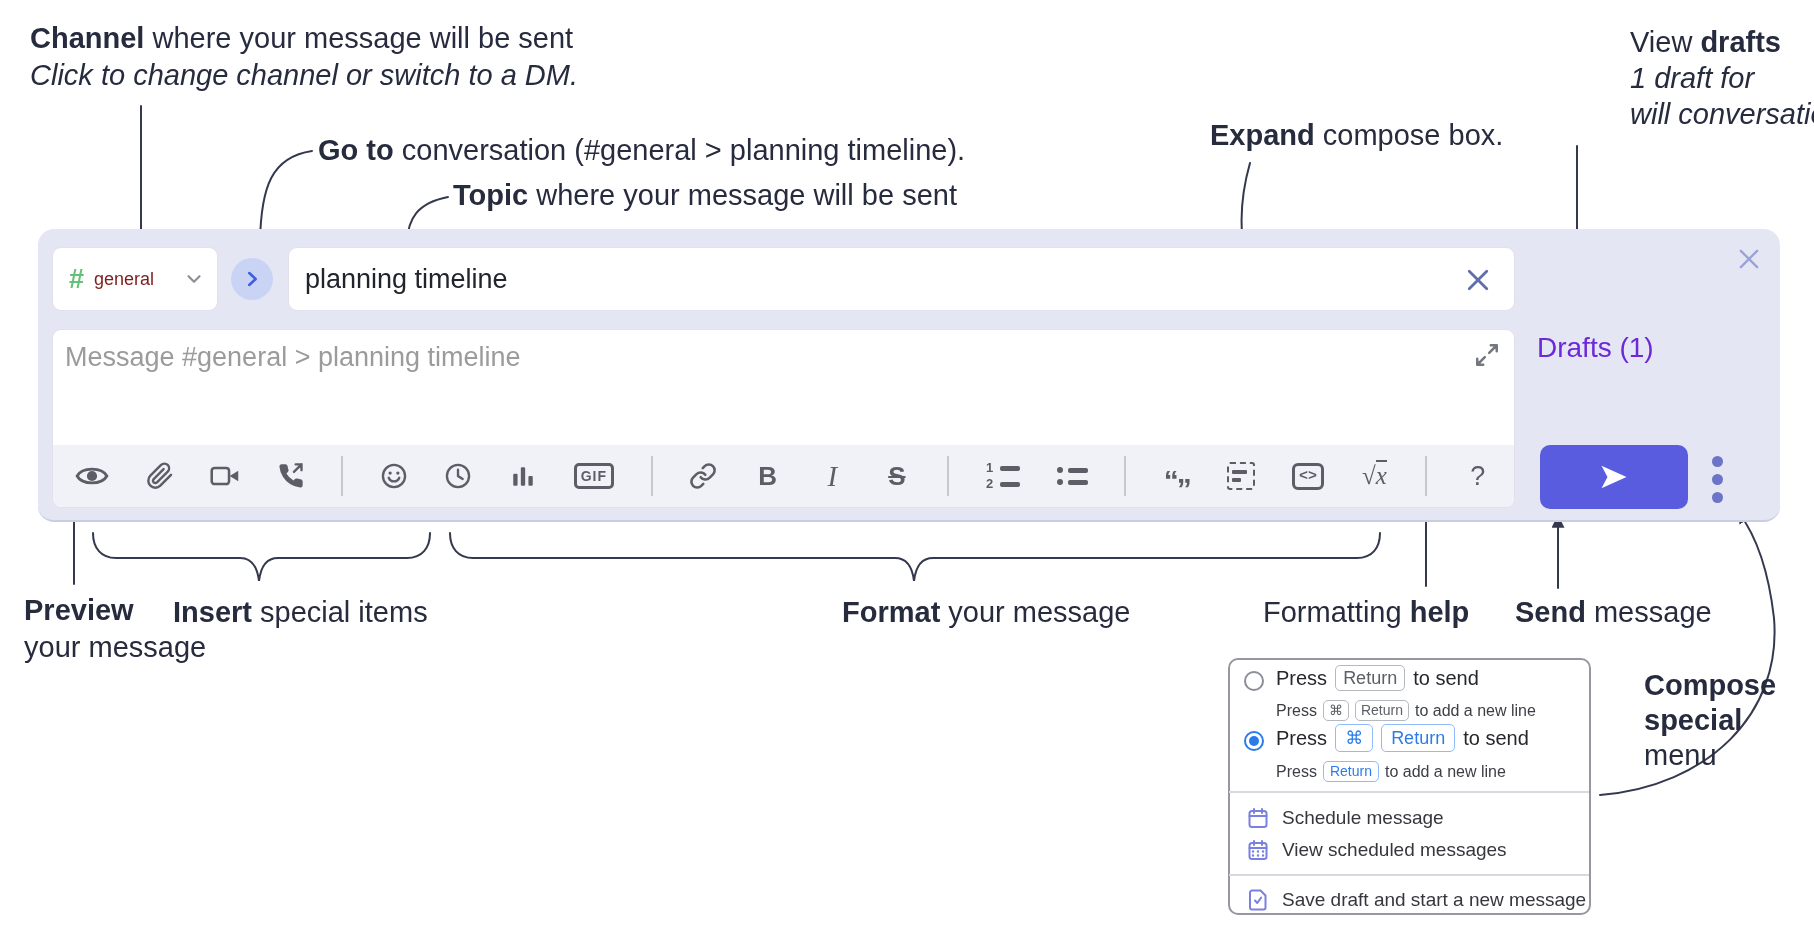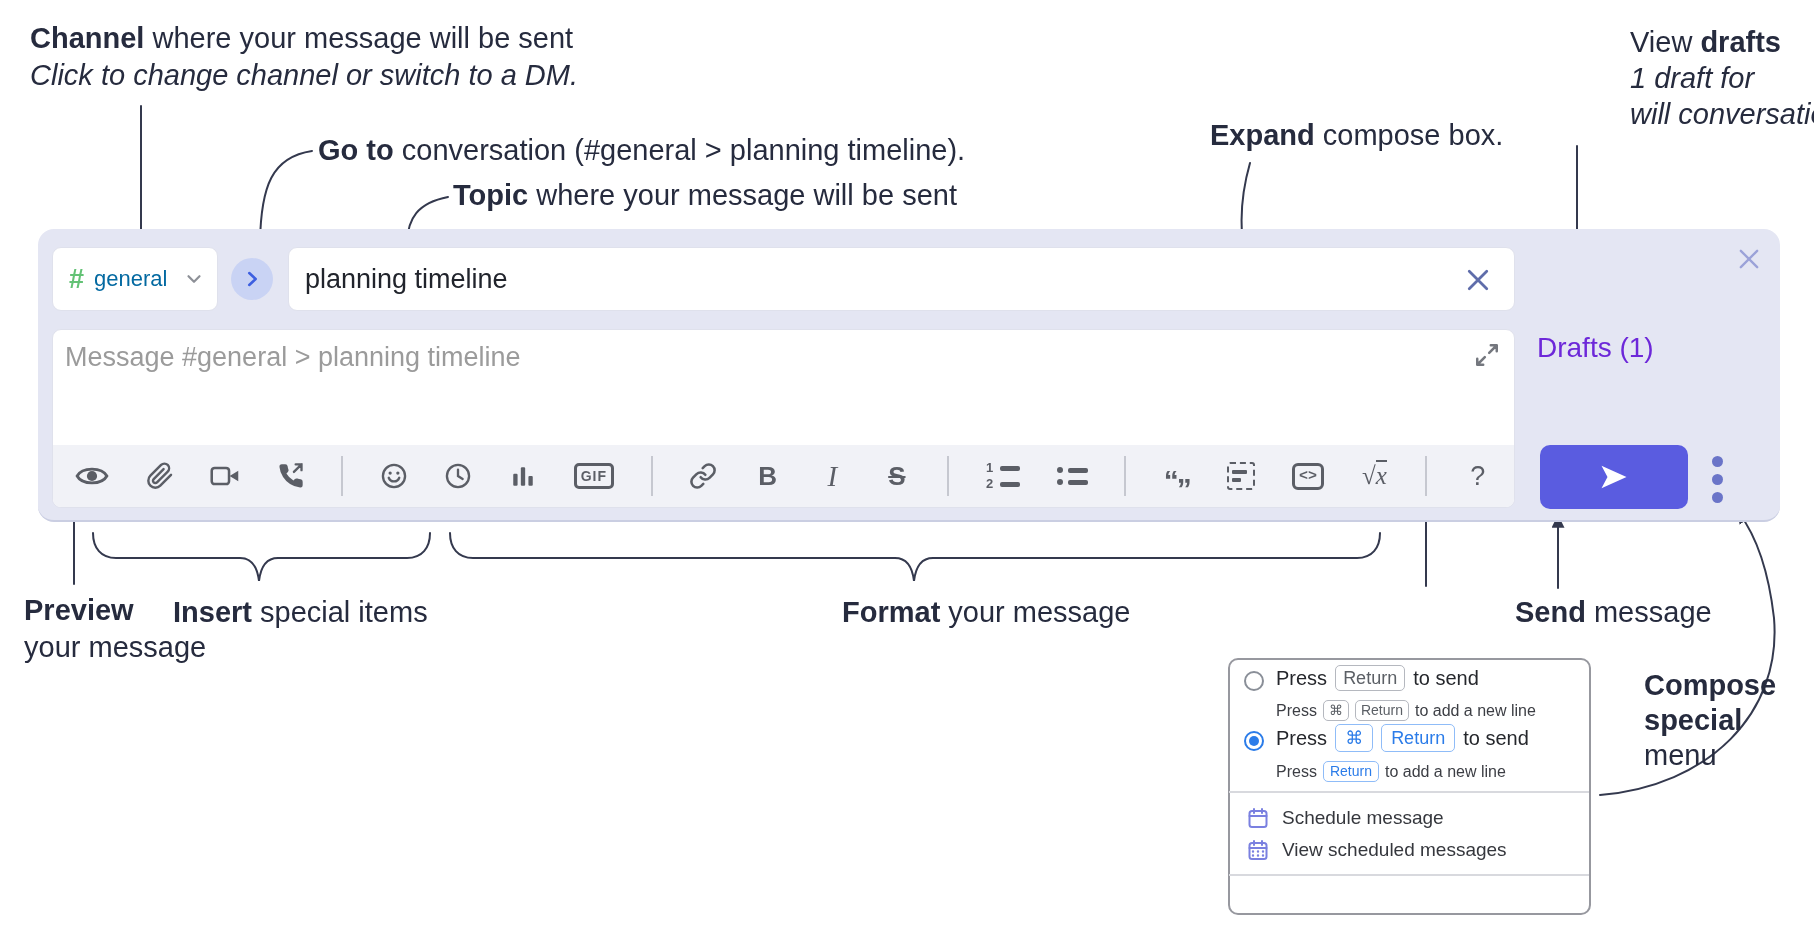--- a/index.html
+++ b/index.html
@@ -11,21 +11,21 @@
   .ann{position:absolute;font-size:29px;line-height:37px;color:#262b3e;white-space:nowrap;}
   .ann .b{font-weight:700;}
   .ann .i{font-style:italic;}
   
   .compose-bg{left:38px;top:229px;width:1742px;height:293px;background:#e4e6f3;
               border-radius:16px;border-bottom:2px solid #cacee2;box-sizing:border-box;}
   .whitebox{background:#fff;border:1px solid #dfe1ec;border-radius:9px;box-sizing:border-box;}
   .channel-select{left:52px;top:247px;width:166px;height:64px;display:flex;align-items:center;
                   padding:0 12px 0 16px;gap:10px;cursor:pointer;}
   .hash{color:#63c275;font-size:27px;font-weight:700;}
-  .chan-label{font-size:22px;color:#0369a1;}
+  .chan-label{font-size:18px;color:#7f1d1d;}
   .jump-btn{left:231px;top:258px;width:42px;height:42px;border-radius:50%;background:#c9d3f4;
             display:flex;align-items:center;justify-content:center;cursor:pointer;}
   .topic-input{left:288px;top:247px;width:1227px;height:64px;font-family:"Liberation Sans",sans-serif;
                font-size:27px;color:#21242c;padding:0 60px 0 16px;outline:none;}
   .iconbtn{display:flex;align-items:center;justify-content:center;cursor:pointer;background:none;border:none;padding:0;}
   .msg-box{left:52px;top:329px;width:1463px;height:179px;}
   .msg-area{left:53px;top:330px;width:1400px;height:110px;border:none;resize:none;outline:none;background:transparent;
             font-family:"Liberation Sans",sans-serif;font-size:27px;color:#0c4a6e;padding:12px 0 0 12px;}
   .msg-area::placeholder{color:#9b9b9b;}
   .toolbar{left:53px;top:445px;width:1461px;height:62px;background:#f1f2f7;border-radius:0 0 8px 8px;
@@ -114,20 +114,23 @@
 <div class="ann" style="left:24px;top:592px;">
   <div class="b">Preview</div>
   <div>your message</div>
 </div>
 <div class="ann" style="left:173px;top:594px;">
   <span class="b">Insert</span><span> special items</span>
 </div>
 <div class="ann" style="left:842px;top:594px;">
   <span class="b">Format</span><span> your message</span>
 </div>
+<div class="ann" style="left:1263px;top:594px;">
+  <span>Formatting </span><span class="b">help</span>
+</div>
 <div class="ann" style="left:1515px;top:594px;">
   <span class="b">Send</span><span> message</span>
 </div>
 <div class="ann" style="left:1644px;top:668px;line-height:35px;">
   <div class="b">Compose</div>
   <div class="b">special</div>
   <div>menu</div>
 </div>
 
 <div class="abs compose-bg"></div>
@@ -351,14 +354,23 @@
       <rect x="3.5" y="5" width="17" height="16" rx="2.5"></rect>
           <path d="M3.5,10 H20.5 M8,3 V7 M16,3 V7"></path>
       <path d="M7,13.5 h.01 M12,13.5 h.01 M17,13.5 h.01 M7,17.5 h.01 M12,17.5 h.01 M17,17.5 h.01" stroke-width="2.4"></path>
     </svg>
   </span>
   <span>View scheduled messages</span>
 </div>
 
 <div class="mdiv" style="top:874px;"></div>
 
+<div class="mitem" style="left:1246px;top:888px;">
+  <span>
+    <svg width="24" height="24" viewBox="0 0 24 24" fill="none" stroke="#7a80e0" stroke-width="2" stroke-linecap="round" stroke-linejoin="round">
+      <path d="M6,2.5 H14.5 L19.5,7.5 V19.5 a2,2 0 0 1 -2,2 H6 a2,2 0 0 1 -2,-2 V4.5 a2,2 0 0 1 2,-2 Z"></path>
+      <path d="M9,12.5 L11.3,15 L15.2,9.5"></path>
+    </svg>
+  </span>
+  <span>Save draft and start a new message</span>
+</div>
 
 </div>
 
 </body></html>

